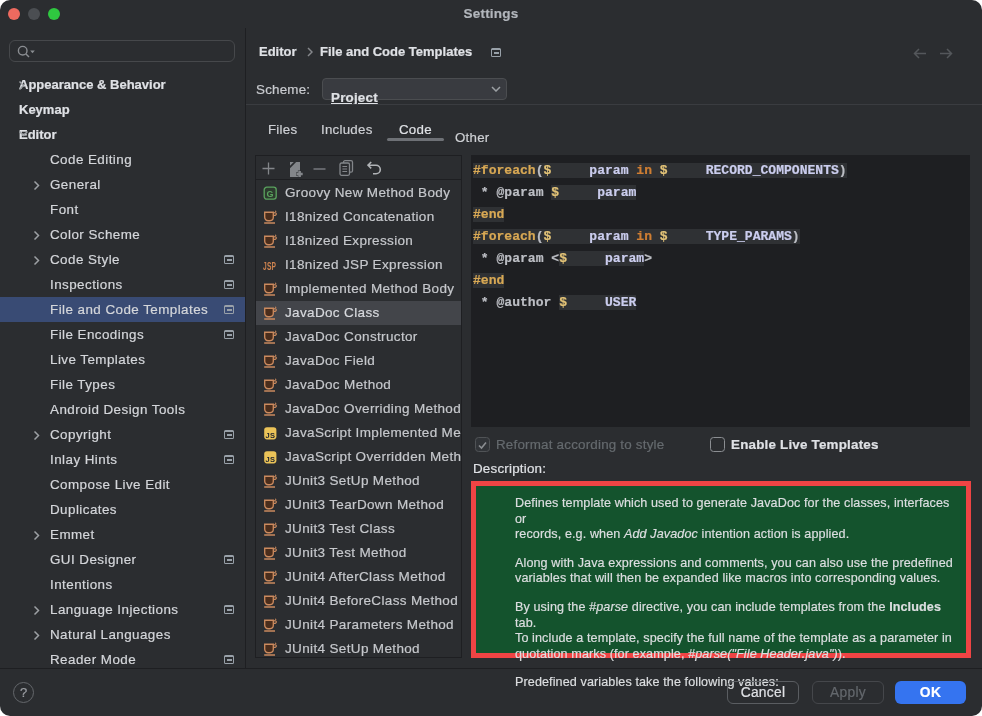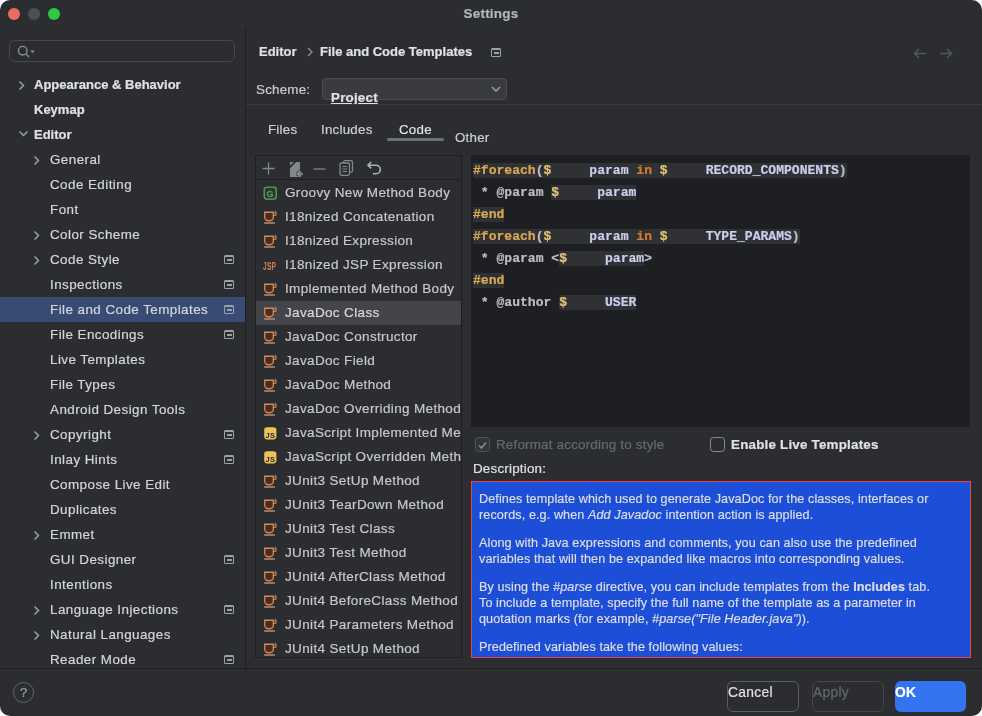--- a/index.html
+++ b/index.html
@@ -10,31 +10,31 @@
 
 .dot { position:absolute; top:8px; width:12px; height:12px; border-radius:50%; }
 .title { position:absolute; top:6px; left:0; width:982px; text-align:center; font-size:13.5px; font-weight:bold; color:#b2b6bc; letter-spacing:0.2px; }
 
 .search { position:absolute; left:9px; top:40px; width:226px; height:22px; border:1px solid #46484b; border-radius:6px; }
 .vdiv { position:absolute; left:245px; top:28px; width:1px; height:640px; background:#1e1f22; }
 .tree { position:absolute; left:0; top:72px; width:245px; height:596px; overflow:hidden; }
 .trow { position:relative; height:25px; line-height:25px; font-size:13.4px; color:#d4d6da; letter-spacing:0.45px; }
 .trow.b { font-weight:bold; color:#dfe1e5; font-size:13px; letter-spacing:0; }
 .trow.sel { background:#394b74; }
-.trow .lbl1 { margin-left:34px; }
+.trow .lbl1 { margin-left:19px; }
 .trow .lbl2 { margin-left:50px; }
 .chev { position:absolute; top:8px; }
 .chev.c1 { left:18px; }
 .chev.c2 { left:33px; }
 .mon { position:absolute; left:224px; top:8px; width:10px; height:8.5px; border:1px solid #99a1a9; border-top-width:2px; border-radius:1.5px; }
 .mon:after { content:""; position:absolute; left:1.5px; top:1.5px; width:5px; height:2.5px; background:#99a1a9; }
 
 .hline { position:absolute; left:0; top:668px; width:982px; height:1px; background:#1e1f22; }
 .help { position:absolute; left:13px; top:682px; width:21px; height:21px; border:1.5px solid #64676b; border-radius:50%; color:#9b9ea3; font-size:13px; text-align:center; line-height:19px; }
-.btn { position:absolute; top:681px; height:31px; border-radius:6px; font-size:13.8px; text-align:left; line-height:21px; letter-spacing:0.3px; }
+.btn { position:absolute; top:681px; height:23px; border-radius:6px; font-size:13.8px; text-align:center; line-height:21px; letter-spacing:0.3px; }
 
 .crumb { position:absolute; top:44px; font-size:13px; font-weight:bold; color:#dfe1e5; }
 .sep104 { position:absolute; left:246px; top:104px; width:736px; height:1px; background:#3a3c40; }
 .tab { position:absolute; top:122px; font-size:13.3px; color:#ced0d4; letter-spacing:0.25px; }
 .tabu { position:absolute; left:387px; top:138px; width:57px; height:3px; background:#6e7176; border-radius:1.5px; }
 
 .listp { position:absolute; left:255px; top:155px; width:207px; height:503px; border:1px solid #1e1f22; background:#2b2d30; overflow:hidden; }
 .ltool { position:absolute; left:0; top:0; width:205px; height:24px; border-bottom:1px solid #1e1f22; }
 .lrows { position:absolute; left:0; top:25px; width:205px; height:476px; overflow:hidden; }
 .lrow { position:relative; height:24px; line-height:24px; font-size:13.5px; color:#c6c8cc; letter-spacing:0.35px; white-space:nowrap; }
@@ -45,21 +45,21 @@
 .editor { position:absolute; left:471px; top:155px; width:499px; height:272px; background:#1e1f22; overflow:hidden; font-family:"Liberation Mono",monospace; font-size:13.05px; font-weight:bold; }
 .cl { height:22px; line-height:22px; white-space:pre; padding-left:2px; }
 .hl { background:#2f3134; }
 .kw { color:#d8a854; }
 .dl { color:#e3c377; }
 .vn { color:#cbcdee;margin-left:38px; }
 .kin { color:#cf7e33; }
 .pl { color:#bcbec4; }
 
 .cbx { position:absolute; top:437px; width:15px; height:15px; border-radius:3.5px; }
-.desc { position:absolute; left:471px; top:481px; width:500px; height:177px; background:#1d4ed8; border:1px solid #ef4444; color:#dcdee0; font-size:12.6px; }
+.desc { position:absolute; left:471px; top:481px; width:500px; height:177px; background:#14532d; border:5px solid #ef4444; color:#dcdee0; font-size:12.6px;padding-left:32px; }
 .desc .in { padding:10px 7px; line-height:15.6px; letter-spacing:0.1px; }
 .desc p { margin:0 0 13px 0; }
 .desc p:last-child { margin:0; }
 </style>
 </head>
 <body>
 <div class="win">
 
   <div class="dot" style="left:8px;background:#ee6a5f;"></div>
   <div class="dot" style="left:28px;background:#4b4e52;"></div>
@@ -75,24 +75,24 @@
   </div>
   <div class="vdiv"></div>
   <div class="tree" id="tree">
       <div class="trow b"><svg class="chev c1" width="7" height="11" viewBox="0 0 7 11">
           <path d="M1.5 1.5 L5.5 5.5 L1.5 9.5" fill="none" stroke="#9da0a4" stroke-width="1.5"></path>
         </svg><span class="lbl1">Appearance &amp; Behavior</span></div>
       <div class="trow b"><span class="lbl1">Keymap</span></div>
       <div class="trow b"><svg class="chev c1" width="11" height="7" viewBox="0 0 11 7">
           <path d="M1.5 1.5 L5.5 5.5 L9.5 1.5" fill="none" stroke="#9da0a4" stroke-width="1.5"></path>
         </svg><span class="lbl1">Editor</span></div>
+      <div class="trow"><span class="lbl2">Code Editing</span></div>
       <div class="trow"><svg class="chev c2" width="7" height="11" viewBox="0 0 7 11">
           <path d="M1.5 1.5 L5.5 5.5 L1.5 9.5" fill="none" stroke="#9da0a4" stroke-width="1.5"></path>
         </svg><span class="lbl2">General</span></div>
-      <div class="trow"><span class="lbl2">Code Editing</span></div>
       <div class="trow"><span class="lbl2">Font</span></div>
       <div class="trow"><svg class="chev c2" width="7" height="11" viewBox="0 0 7 11">
           <path d="M1.5 1.5 L5.5 5.5 L1.5 9.5" fill="none" stroke="#9da0a4" stroke-width="1.5"></path>
         </svg><span class="lbl2">Color Scheme</span></div>
       <div class="trow"><svg class="chev c2" width="7" height="11" viewBox="0 0 7 11">
           <path d="M1.5 1.5 L5.5 5.5 L1.5 9.5" fill="none" stroke="#9da0a4" stroke-width="1.5"></path>
         </svg><span class="lbl2">Code Style</span><div class="mon"></div></div>
       <div class="trow"><span class="lbl2">Inspections</span><div class="mon"></div></div>
       <div class="trow sel"><span class="lbl2">File and Code Templates</span><div class="mon"></div></div>
       <div class="trow"><span class="lbl2">File Encodings</span><div class="mon"></div></div>

